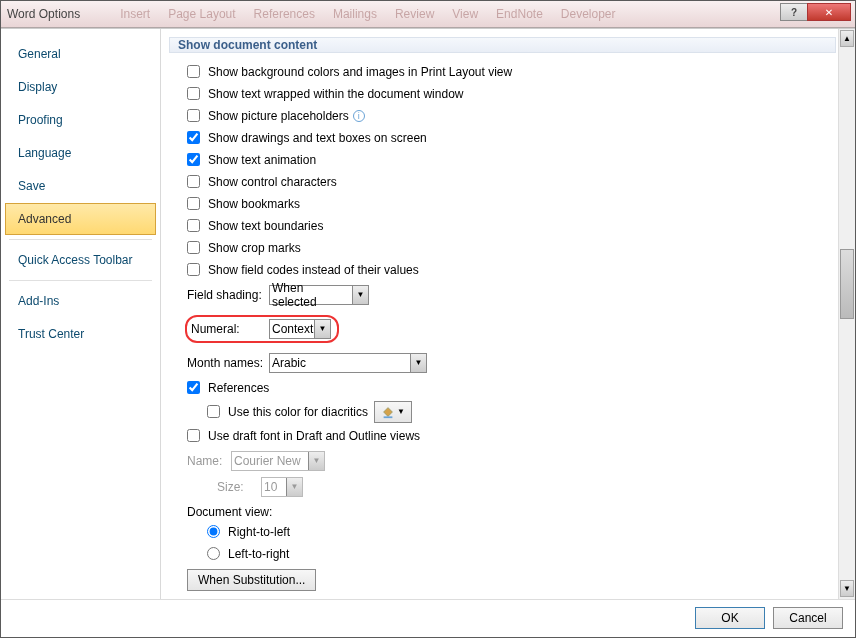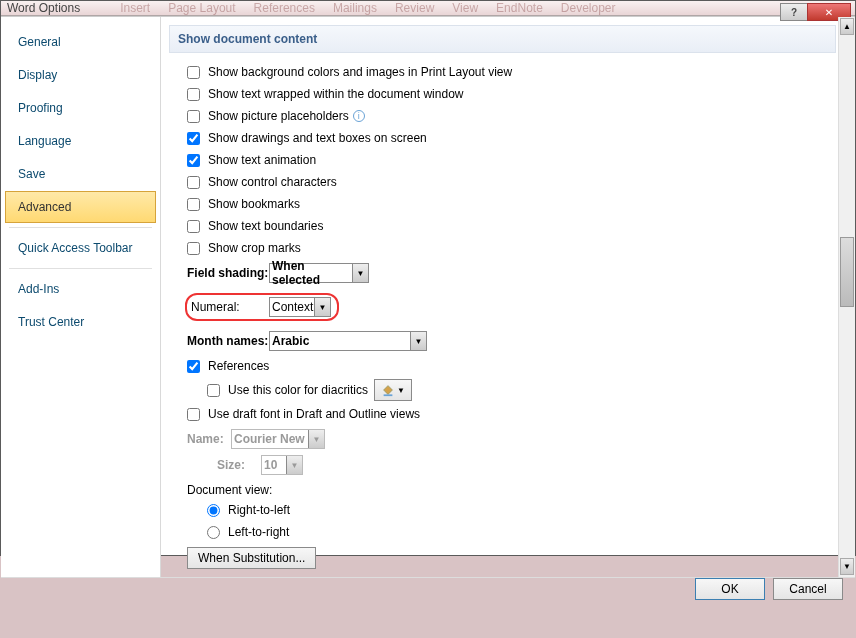--- a/index.html
+++ b/index.html
@@ -1,36 +1,36 @@
 <!DOCTYPE html>
 <html><head>
 <meta charset="utf-8">
 <style>
   * { box-sizing: border-box; margin: 0; padding: 0; }
   body { font-family: "Segoe UI", Tahoma, sans-serif; font-size: 12px; background: #d9c3c5; width: 856px; height: 638px; overflow: hidden; }
-  .window { width: 856px; height: 556px; background: #fff; border: 1px solid #5a5a5a; display: flex; flex-direction: column; }
+  .window { width: 856px; height: 638px; background: #fff; border: 1px solid #5a5a5a; display: flex; flex-direction: column; }
   .titlebar { height: 28px; background: linear-gradient(to bottom, #f9f1f1, #e9d5d6); border-bottom: 1px solid #b0a6a6; display: flex; align-items: center; padding: 0 6px; position: relative; }
   .titlebar-title { font-size: 12px; color: #444; }
   .titlebar-blur { flex: 1; display: flex; gap: 18px; margin-left: 40px; color: rgba(120,50,50,0.35); font-weight: normal; overflow:hidden; }
   .win-controls { position: absolute; right: 4px; top: 2px; display: flex; }
   .win-btn { width: 28px; height: 18px; border: 1px solid #888; background: linear-gradient(#eee,#ccc); display: flex; align-items: center; justify-content: center; font-size: 10px; margin-left: -1px; }
   .win-btn.close { width: 44px; background: linear-gradient(#e77,#c13a2f); color: #fff; border-color: #a33; }
   .win-btn.help { font-weight: bold; color:#444; }
   .body { flex: 1; display: flex; border-top: 1px solid #ccc; }
   .sidebar { width: 160px; background: #fff; border-right: 1px solid #d9d9d9; padding-top: 8px; }
   .sidebar-item { padding: 8px 12px; color: #0c4a6e; cursor: default; border: 1px solid transparent; margin: 1px 4px; }
   .sidebar-item.selected { background: linear-gradient(to bottom,#ffe9a8,#ffd972); border: 1px solid #d6a33a; color: #333; }
   .sidebar-sep { height: 1px; background: #e0e0e0; margin: 4px 8px; }
   .content-wrap { flex: 1; display: flex; position: relative; }
   .content { flex: 1; overflow-y: auto; padding: 8px 2px 8px 8px; }
-  .section-header { background: linear-gradient(to bottom,#f5f8fc,#e9eef6); border: 1px solid #dbe2ec; padding: 6px 8px; font-weight: bold; color: #3b5f8a; margin-bottom: 10px; }
+  .section-header { background: linear-gradient(to bottom,#f5f8fc,#e9eef6); border: 1px solid #dbe2ec; padding: 0 8px; font-weight: bold; color: #3b5f8a; margin-bottom: 10px; }
   .opt-row { display: flex; align-items: center; margin: 4px 0 4px 18px; min-height: 18px; }
   .opt-row input[type=checkbox], .opt-row input[type=radio] { margin-right: 8px; }
   .opt-row.indent { margin-left: 38px; }
-  .field-row { display: flex; align-items: center; margin: 6px 0 6px 18px; font-weight: bold; }
+  .field-row { display: flex; align-items: center; margin: 6px 0 6px 18px; }
   .field-label { min-width: 82px; }
   select, .fake-select { height: 20px; border: 1px solid #8a8a8a; background: #fff; font-family: inherit; font-size: 12px; padding: 0 2px; }
   .fake-select { display: inline-flex; align-items: center; position: relative; padding-right: 18px; }
   .fake-select .drop { position: absolute; right: 0; top: 0; bottom: 0; width: 16px; background: linear-gradient(#eee,#ccc); border-left: 1px solid #8a8a8a; display: flex; align-items: center; justify-content: center; font-size: 8px; }
   .highlight-box { border: 2px solid #e33; border-radius: 12px; padding: 2px 6px 2px 2px; display: inline-flex; align-items: center; margin: 4px 0 4px 16px; }
   .highlight-box .field-label { min-width: 78px; margin-left:2px; }
   .info-icon { width: 12px; height: 12px; border: 1px solid #6aa3d6; border-radius: 50%; color: #6aa3d6; font-size: 9px; display: inline-flex; align-items: center; justify-content: center; margin-left: 4px; }
   .color-btn { width: 38px; height: 22px; border: 1px solid #8a8a8a; background: linear-gradient(#f7f7f7,#e5e5e5); display: inline-flex; align-items: center; justify-content: center; margin-left: 6px; }
   .paint-icon { width: 14px; height: 14px; }
   .disabled { color: #9a9a9a; }
@@ -115,20 +115,24 @@
             <span>Show bookmarks</span>
           </div>
         <div class="opt-row">
             <input type="checkbox" style="">
             <span>Show text boundaries</span>
           </div>
         <div class="opt-row">
             <input type="checkbox" style="">
             <span>Show crop marks</span>
           </div>
+        <div class="opt-row">
+            <input type="checkbox" style="">
+            <span>Show field codes instead of their values</span>
+          </div>
 
         <div class="field-row">
           <span class="field-label">Field shading:</span>
           <span class="fake-select" style="width:100px">
               <span>When selected</span>
               <span class="drop">▼</span>
             </span>
         </div>
 
         <div class="highlight-box">

